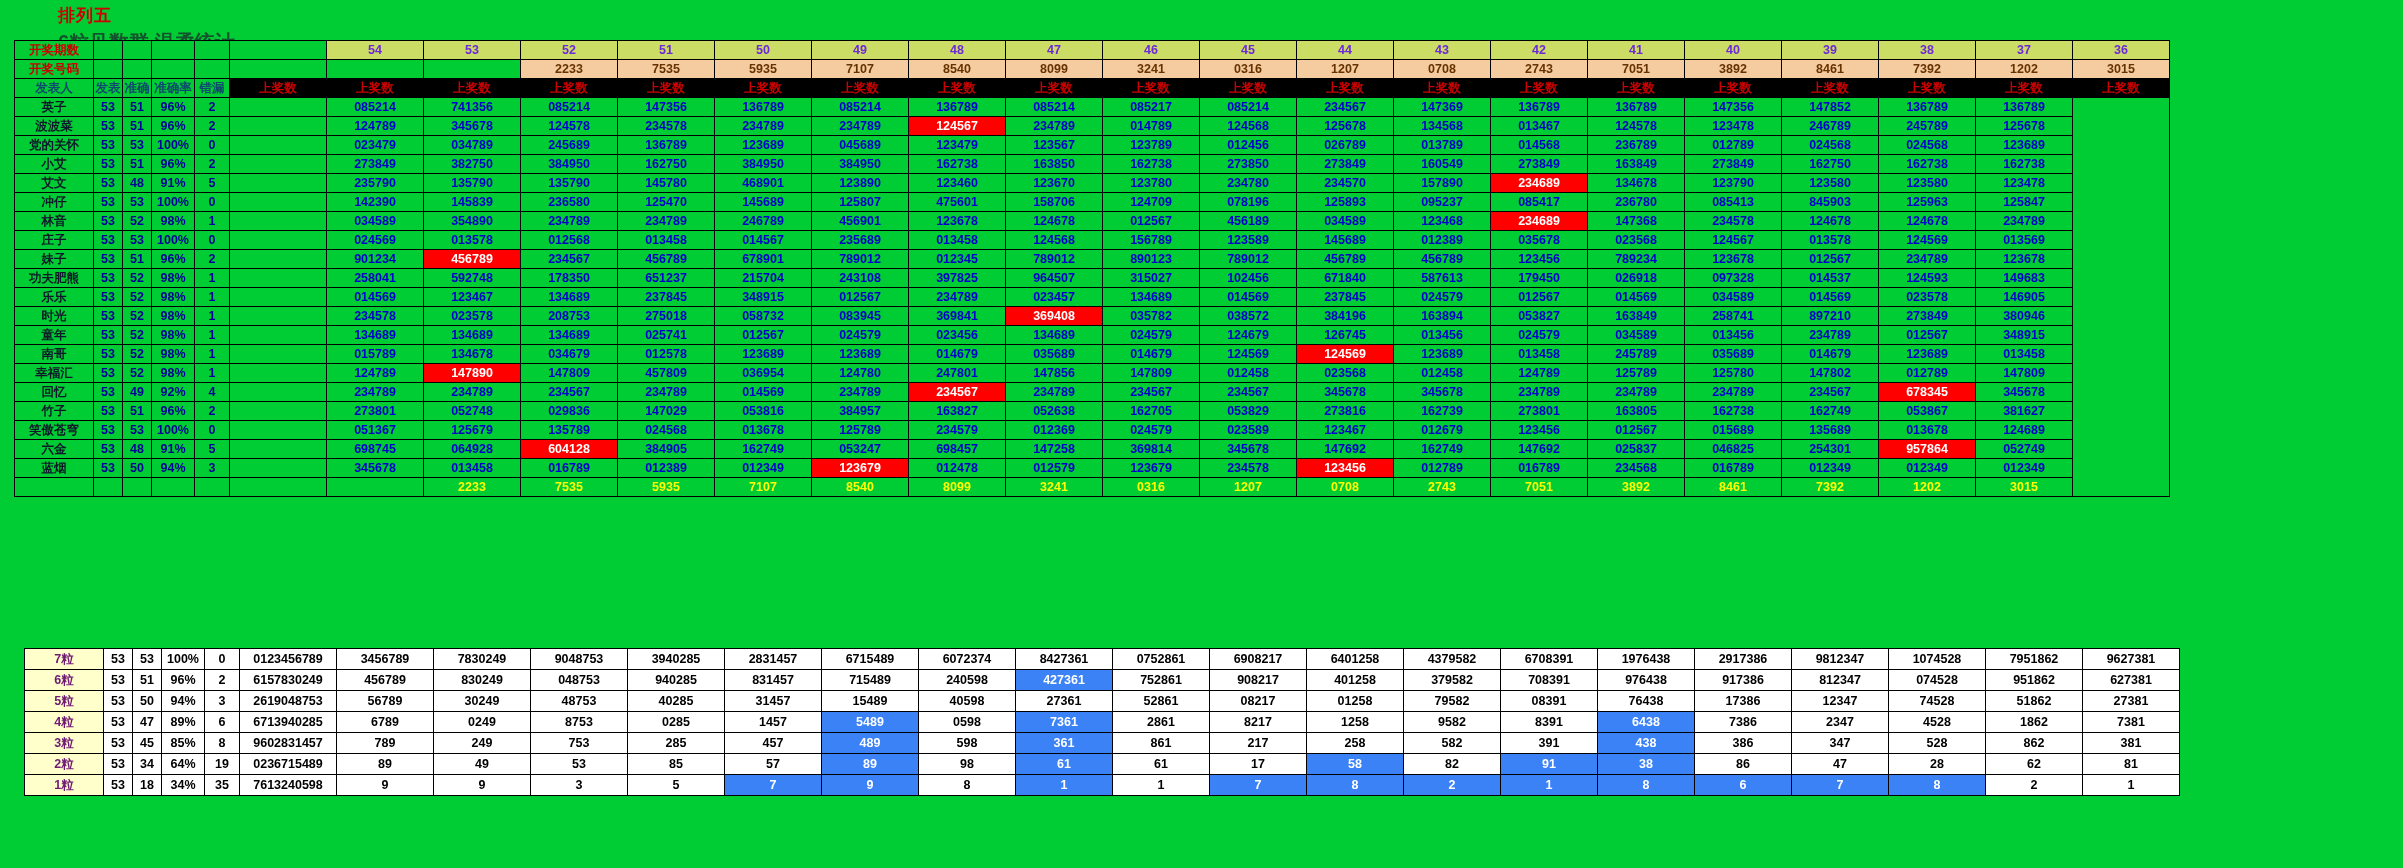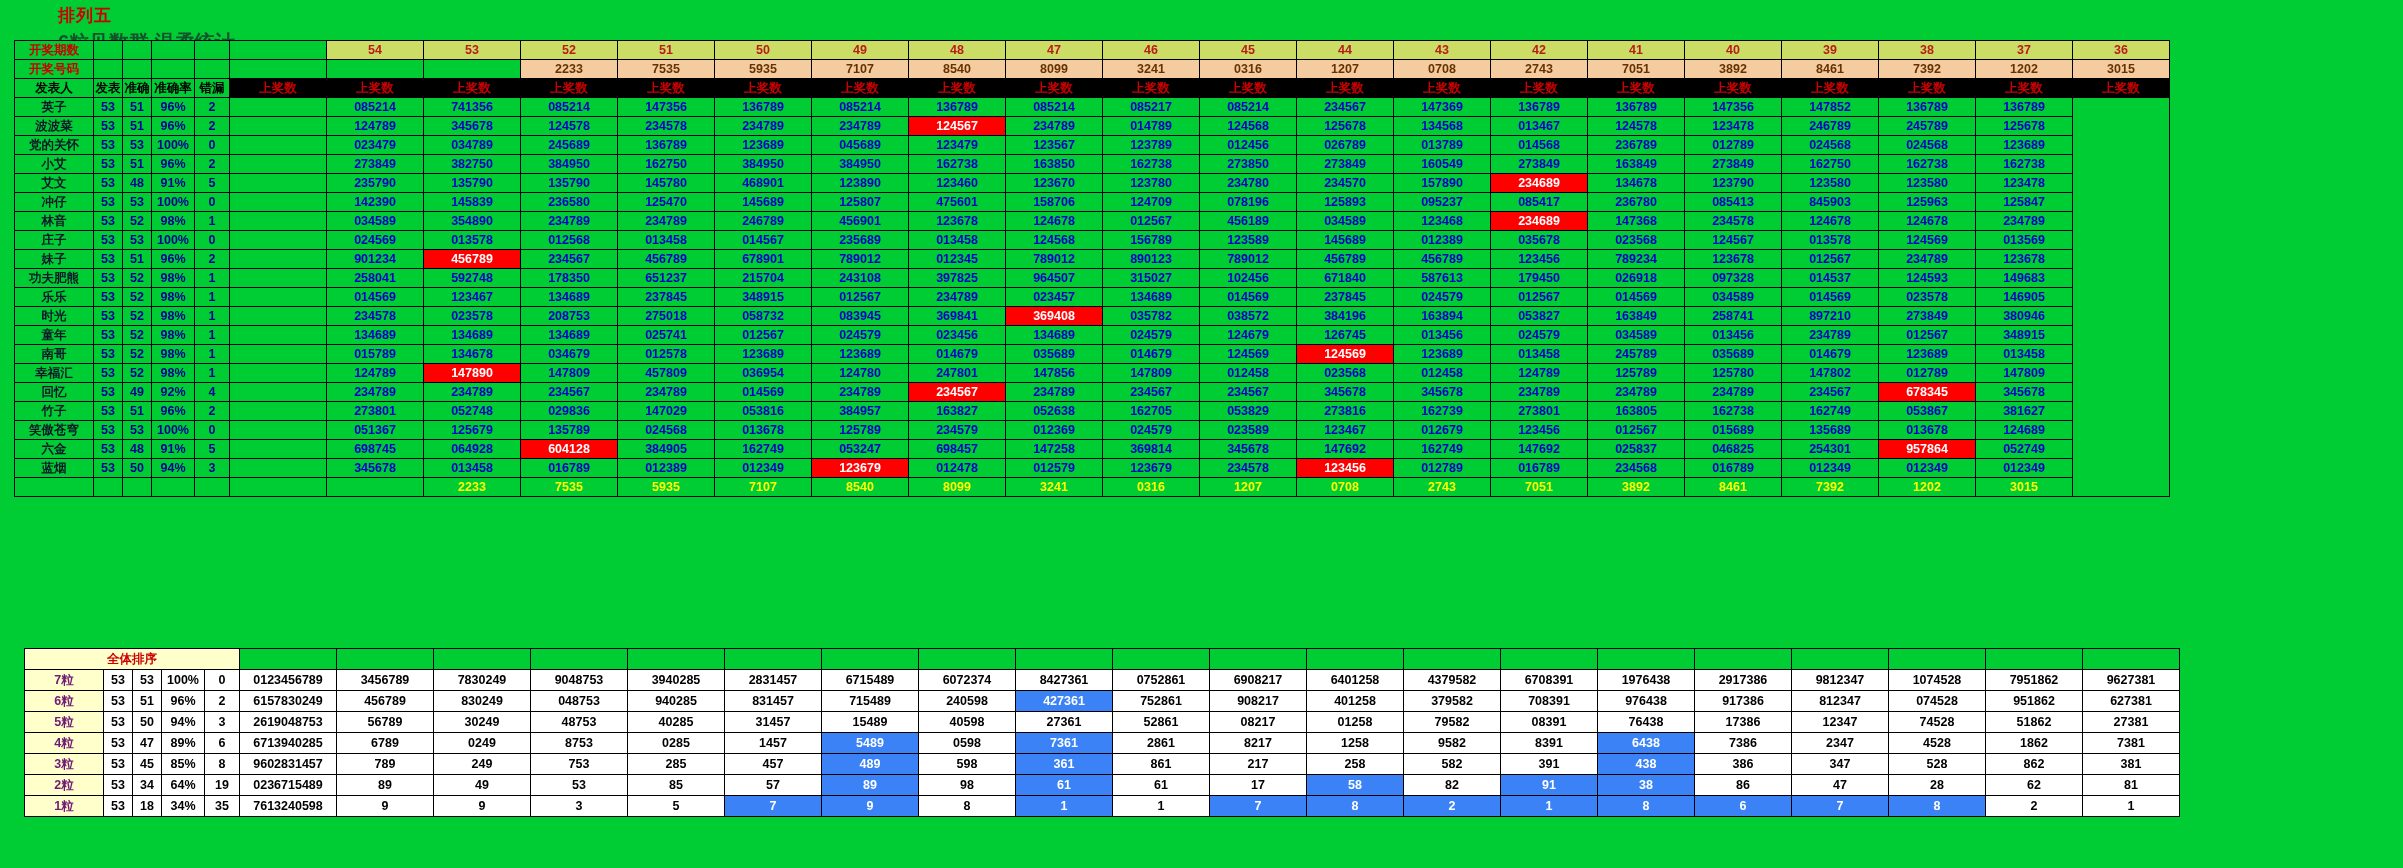--- a/index.html
+++ b/index.html
@@ -21,22 +21,22 @@
     border:1px solid #000;
     text-align:center;
     vertical-align:middle;
     font-size:12.5px;
     white-space:nowrap;
     padding:0;
     height:18px;
     font-weight:bold;
   }
   .hdr-label{background:#00cc33;color:#cc0000;font-weight:bold;}
-  .hdr-green{background:#00cc33;color:#000000;font-weight:bold;}
-  .qi-cell{background:#ccdd66;color:#b91c1c;font-weight:bold;}
+  .hdr-green{background:#00cc33;color:#0c4a6e;font-weight:bold;}
+  .qi-cell{background:#ccdd66;color:#6d28d9;font-weight:bold;}
   .code-cell{background:#f5cba0;color:#663300;font-weight:bold;}
   .sj-cell{background:#000000;color:#cc0000;font-weight:bold;}
   .data-cell{background:#00cc33;color:#0000cc;font-weight:bold;}
   .data-cell.hot{background:#ff0000;color:#ffffff;}
   .name-cell{background:#00cc33;color:#0f172a;font-weight:bold;}
   .num-cell{background:#00cc33;color:#000099;font-weight:bold;}
   .sum-cell{background:#00cc33;color:#ffff00;font-weight:bold;font-size:14px;}
   .blank-cell{background:#00cc33;}
   .col-w-name{width:78px;}
   .col-w-s{width:28px;}
@@ -711,43 +711,20 @@
           <td class="sum-cell">7392</td>
           <td class="sum-cell">1202</td>
           <td class="sum-cell">3015</td>
         </tr>
       </tbody>
     </table>
 
   <table class="bottom-table" id="bottom-table">
       <tbody>
         <tr>
-          <td class="rank-hdr col-w-name" colspan="5">全体排序</td>
-          <td class="blank-cell col-w-data"></td>
-          <td class="blank-cell col-w-data"></td>
-          <td class="blank-cell col-w-data"></td>
-          <td class="blank-cell col-w-data"></td>
-          <td class="blank-cell col-w-data"></td>
-          <td class="blank-cell col-w-data"></td>
-          <td class="blank-cell col-w-data"></td>
-          <td class="blank-cell col-w-data"></td>
-          <td class="blank-cell col-w-data"></td>
-          <td class="blank-cell col-w-data"></td>
-          <td class="blank-cell col-w-data"></td>
-          <td class="blank-cell col-w-data"></td>
-          <td class="blank-cell col-w-data"></td>
-          <td class="blank-cell col-w-data"></td>
-          <td class="blank-cell col-w-data"></td>
-          <td class="blank-cell col-w-data"></td>
-          <td class="blank-cell col-w-data"></td>
-          <td class="blank-cell col-w-data"></td>
-          <td class="blank-cell col-w-data"></td>
-          <td class="blank-cell col-w-data"></td>
-        </tr>
-        <tr>
           <td class="grain-cell col-w-name">7粒</td>
           <td class="b-num col-w-s">53</td>
           <td class="b-num col-w-s">53</td>
           <td class="b-num col-w-rate">100%</td>
           <td class="b-num col-w-miss">0</td>
           <td class="b-data col-w-data">0123456789</td>
           <td class="b-data col-w-data">3456789</td>
           <td class="b-data col-w-data">7830249</td>
           <td class="b-data col-w-data">9048753</td>
           <td class="b-data col-w-data">3940285</td>

